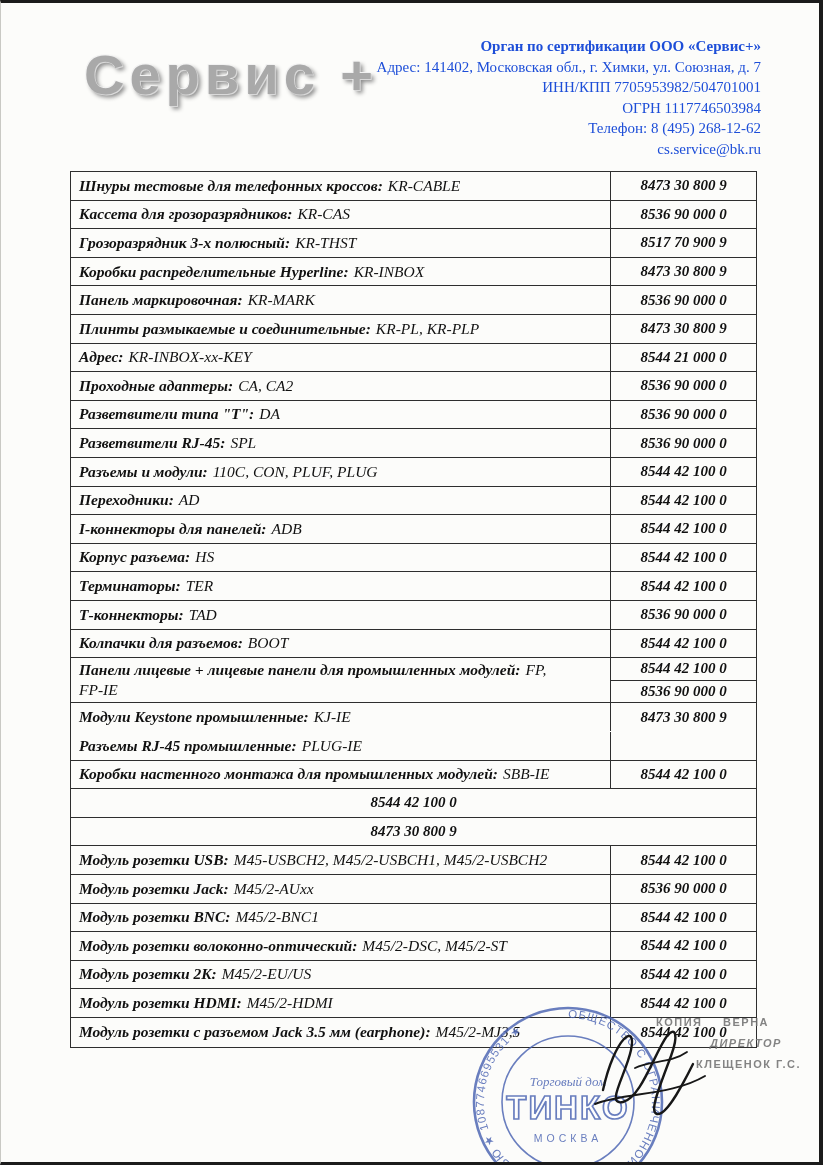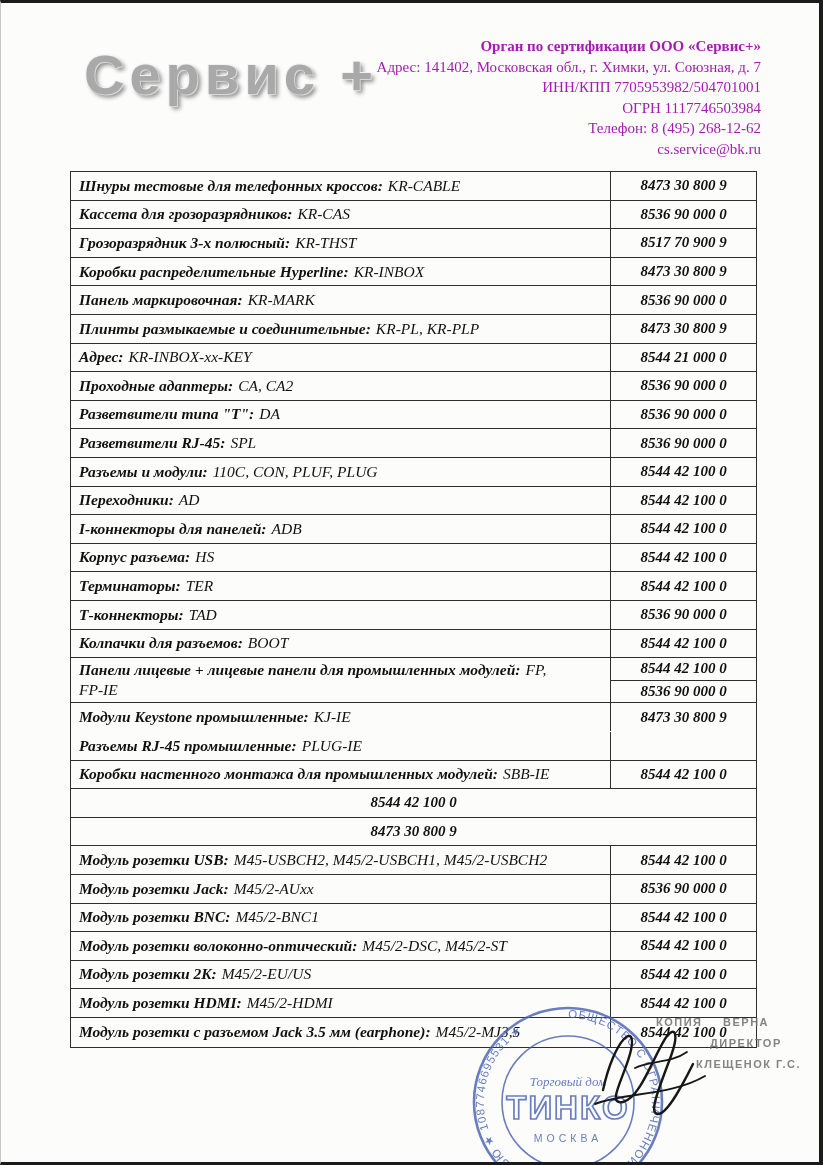--- a/index.html
+++ b/index.html
@@ -16,21 +16,21 @@
   }
   
   .logo {
     position:absolute; left:84px; top:42px;
     font-family:"Liberation Sans", sans-serif; font-weight:700;
     font-size:56px; letter-spacing:5px; color:#a9a9a9;
     text-shadow:-1px -1px 0 #f2f2f2, 1px 1px 0 #d9d9d9, 3px 3px 4px #8b8b8b;
   }
   .org {
     position:absolute; top:36px; right:62px; text-align:right;
-    font-size:15px; line-height:20.5px; color:#a21caf;
+    font-size:15px; line-height:20.5px; color:#1d4ed8;
   }
   .org .line { white-space:nowrap; }
   .org .b { font-weight:bold; }
   
   .table {
     position:absolute; left:70px; top:171px; width:687px;
     border:1.6px solid #2e2e2e; background:transparent; z-index:1;
   }
   .trow { display:flex; border-bottom:1.4px solid #2e2e2e; min-height:28.6px; }
   .trow:last-child { border-bottom:none; }
@@ -50,21 +50,21 @@
   .code-line.second { border-top:1.4px solid #2e2e2e; }
   
   .stamp { position:absolute; left:468px; top:1002px; z-index:3; opacity:.82; }
   .signature { position:absolute; left:575px; top:1008px; z-index:4; }
   .copy {
     position:absolute; left:648px; top:1012px; width:170px; z-index:5;
     color:#737373; font-family:"Liberation Sans", sans-serif; font-weight:bold;
     font-size:11px; letter-spacing:1.5px; line-height:21px; opacity:.88;
   }
   .copy .l1 { word-spacing:16px; margin-left:8px; }
-  .copy .l2 { margin-left:62px; }
+  .copy .l2 { margin-left:62px;font-style:italic; }
   .copy .l3 { margin-left:48px; }
 </style>
 </head>
 <body>
 
 <div class="page">
   <div class="frame"></div>
 
   <div class="logo">Сервис +</div>
   <div class="org">

